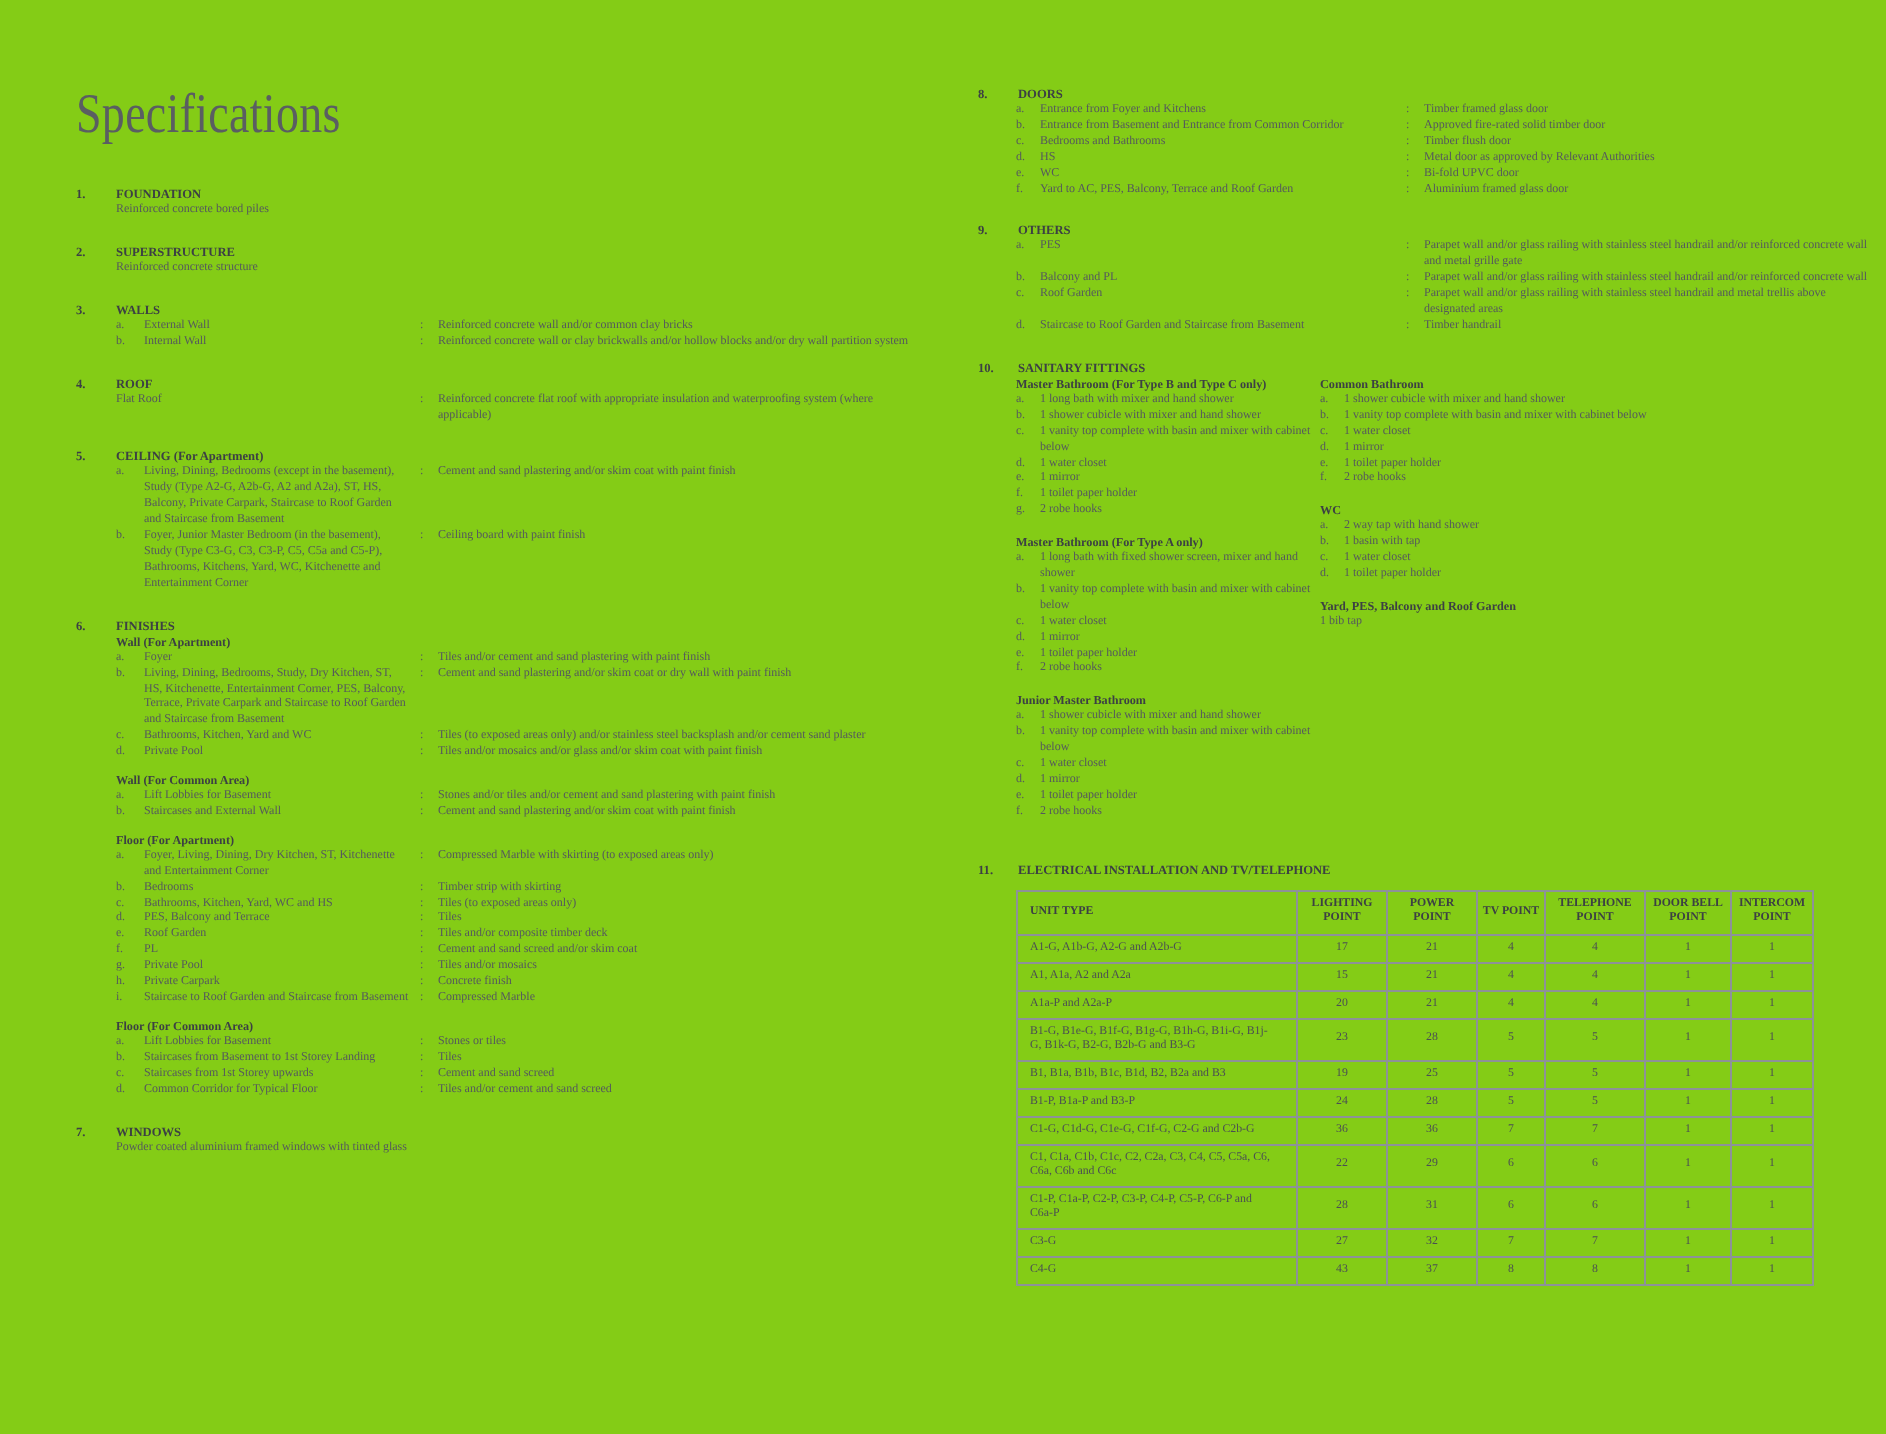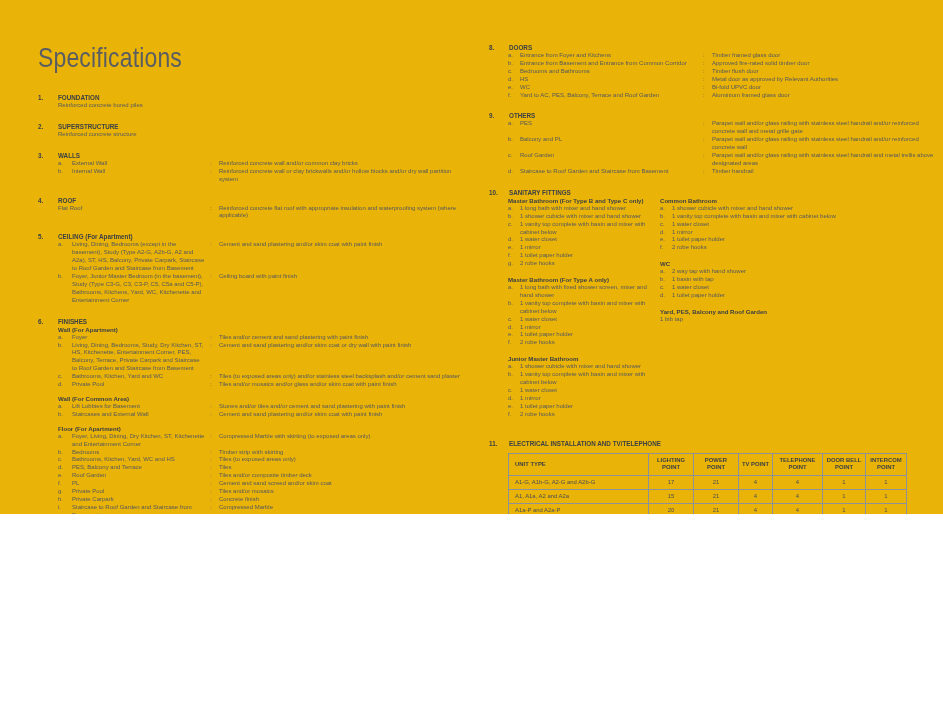--- a/index.html
+++ b/index.html
@@ -1,17 +1,17 @@
 <!DOCTYPE html>
 <html><head>
 <meta charset="utf-8">
 <style>
   html,body{margin:0;padding:0;background:#ffffff;}
-  .page{position:relative;width:943px;height:514px;background:#eab308;overflow:hidden;
-        font-family:Liberation Sans, sans-serif;color:#55595d;-webkit-font-smoothing:antialiased;}
+  .page{position:relative;width:943px;height:717px;background:#84cc16;overflow:hidden;
+        font-family:Liberation Serif, serif;color:#55595d;-webkit-font-smoothing:antialiased;}
   .col{position:absolute;top:40px;}
   .col-left{left:38px;width:426px;}
   .col-right{left:489px;width:448px;top:44px;}
   .doc-title{font-size:28px;font-weight:300;color:#5a5e62;letter-spacing:0.2px;
              transform:scaleX(0.82);transform-origin:left top;margin:2px 0 20px 0;line-height:32px;}
   .sec{margin-bottom:13px;}
   .sec-head{display:flex;font-weight:bold;color:#3c4044;font-size:6.3px;line-height:8px;}
   .sec-num{width:20px;flex:none;}
   .sec-body{padding-left:20px;font-size:6px;line-height:7.9px;}
   .col-right .sec-body{padding-left:19px;}

